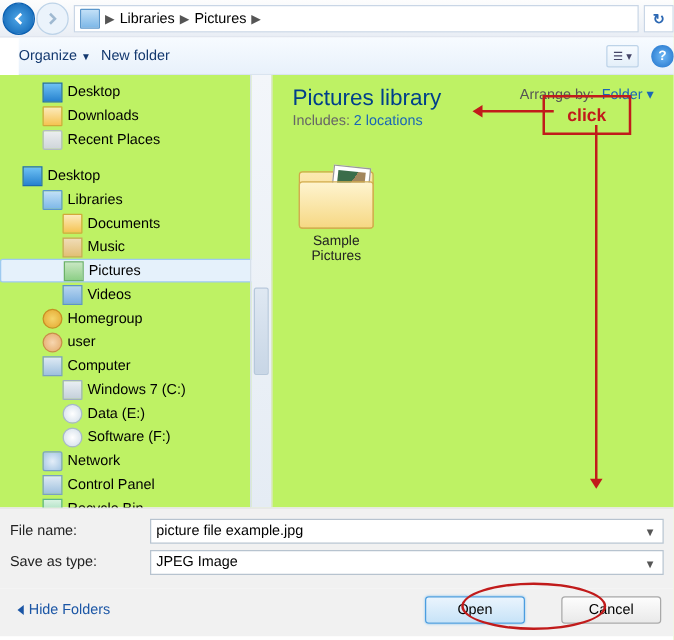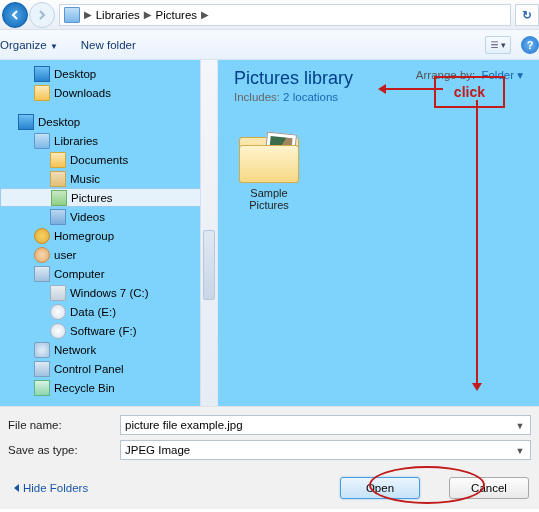--- a/index.html
+++ b/index.html
@@ -5,24 +5,24 @@
 * { box-sizing: border-box; margin: 0; padding: 0; font-family: "Segoe UI", Tahoma, sans-serif; font-size: 11.5px; }
 body { width: 539px; height: 512px; background: #fff; position: relative; overflow: hidden; }
 .titlebar { height: 30px; background: linear-gradient(#fdfdfd,#e9eef5); border-bottom: 1px solid #d9e0ea; display: flex; align-items: center; }
 .navbtn { width: 26px; height: 26px; border-radius: 50%; margin-left: 2px; display: flex; align-items: center; justify-content: center; }
 .navback { background: radial-gradient(#4fa7e8,#0a5fb0); color: #fff; border: 1px solid #0a5fb0; }
 .navfwd { background: #ebf3fb; border: 1px solid #bdd3e8; color: #8eaac6; margin-left: 1px; }
 .bc { flex: 1; height: 22px; margin: 0 4px; background: #fff; border: 1px solid #c9d6e6; display: flex; align-items: center; padding: 0 4px; gap: 4px; }
 .bc .sep { color: #555; font-size: 10px; }
 .refresh { width: 24px; height: 22px; background: #fff; border: 1px solid #c9d6e6; display: flex; align-items: center; justify-content: center; color: #2c68b3; font-weight: bold; }
 .search { width: 150px; height: 22px; margin-right: 4px; background: #fff; border: 1px solid #c9d6e6; padding: 0 4px; color: #888; font-style: italic; }
-.toolbar { height: 30px; background: linear-gradient(#f7fbff,#e8f1fb); border-bottom: 1px solid #d9e4f0; display: flex; align-items: center; padding: 0 0; gap: 23px; color: #13386f; }
+.toolbar { height: 30px; background: linear-gradient(#f7fbff,#e8f1fb); border-bottom: 1px solid #d9e4f0; display: flex; align-items: center; padding: 0 0; gap: 8px; color: #13386f; margin-left: 15px; }
 .toolbar .right { margin-left: auto; display: flex; align-items: center; gap: 10px; }
 .help { width: 18px; height: 18px; border-radius: 50%; background: radial-gradient(#6db7f5,#1d6fc9); color: #fff; display: flex; align-items: center; justify-content: center; font-weight: bold; font-size: 11px; }
-.main { display: flex; height: 346px; background: #7dd3fc; }
+.main { display: flex; height: 346px; background: #bef264; }
 .tree { width: 218px; border-right: 1px solid #e5e5e5; padding: 4px 0; overflow: hidden; position: relative; }
 .tree::after { content:""; position:absolute; right:0; top:0; bottom:0; width:16px; background:linear-gradient(#f3f6fa,#e5ecf4); border-left:1px solid #d7e0ea; }
 .tree .thumb { position:absolute; right:2px; top:170px; width:12px; height:70px; background:linear-gradient(#dfe8f2,#c8d6e6); border:1px solid #b7c8db; border-radius:2px; z-index:2; }
 .ti { display:flex; align-items:center; gap:4px; padding: 1.5px 4px 1.5px 18px; cursor: default; }
 .ti.lv1 { padding-left: 34px; }
 .ti.lv2 { padding-left: 50px; }
 .ti.sel { background: #e5f1fb; border: 1px solid #9dcaf0; border-radius: 2px; padding-top:0.5px; padding-bottom:0.5px; }
 .gap { height: 10px; }
 .ico { width: 16px; height: 16px; display: inline-block; flex-shrink: 0; }
 .ico-folder { background: linear-gradient(#fceabb,#f5c352); border:1px solid #d2a83a; border-radius:1px; }
@@ -112,20 +112,24 @@
     <div class="thumb"></div>
     <div id="g1">
         <div class="ti lv1">
           <span class="ico ico-desk"></span>
           <span>Desktop</span>
         </div>
         <div class="ti lv1">
           <span class="ico ico-folder"></span>
           <span>Downloads</span>
         </div>
+        <div class="ti lv1">
+          <span class="ico ico-recent"></span>
+          <span>Recent Places</span>
+        </div>
       </div>
     <div class="gap"></div>
     <div class="ti">
         <span class="ico ico-desk"></span>
         <span>Desktop</span>
       </div>
     <div class="ti lv1">
         <span class="ico ico-lib"></span>
         <span>Libraries</span>
       </div>

